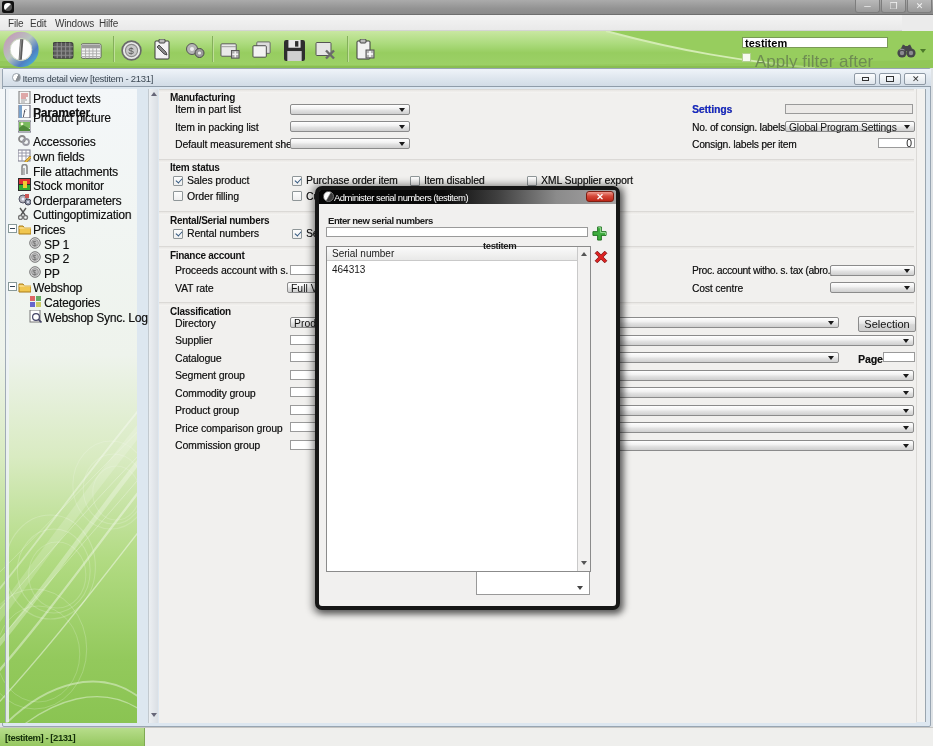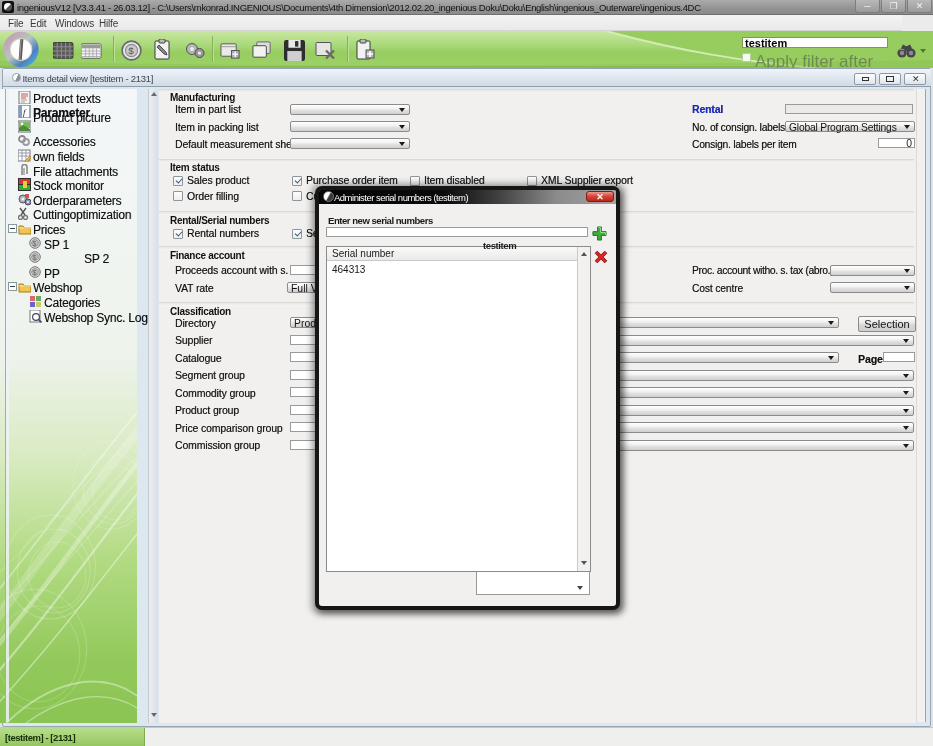--- a/index.html
+++ b/index.html
@@ -67,21 +67,20 @@
 #dlg-scroll{position:absolute;right:0;top:0;width:13px;height:324px;background:#f2f1f0;border-left:1px solid #c9c9c9;}
 #dlg-delx{left:274px;top:59px;width:16px;height:16px;}
 #dlg-row1{position:absolute;left:5px;top:17px;font-size:10px;}
 #dlg-combo{position:absolute;left:157px;top:382px;width:114px;height:23px;background:#fff;border:1px solid #999;border-top:none;}
 #dlg-combo:after{content:'';position:absolute;right:6px;bottom:4px;border-left:3.5px solid transparent;border-right:3.5px solid transparent;border-top:4px solid #444;}
 .scrollarr{position:absolute;width:0;height:0;border-left:3px solid transparent;border-right:3px solid transparent;}
 </style></head>
 <body>
 <div class="abs" id="titlebar">
   <div class="abs" id="appico"></div>
-  <div class="abs txt">ingeniousV12 [V3.3.41 - 26.03.12] - C:\Users\mkonrad.INGENIOUS\Documents\4th Dimension\2012.02.20_ingenious Doku\Doku\English\ingenious_Outerware\ingenious.4DC</div>
   <div class="abs winbtn" style="left:855px;">─</div>
   <div class="abs winbtn" style="left:881px;">❐</div>
   <div class="abs winbtn" style="left:907px;">✕</div>
 </div>
 <div class="abs" id="menubar">
   <span style="left:8px;">File</span>
     <span style="left:30px;">Edit</span>
     <span style="left:55px;">Windows</span>
     <span style="left:99px;">Hilfe</span>
 </div>
@@ -300,21 +299,21 @@
         <circle cx="6" cy="6" r="5.3" fill="#d8d8d8" stroke="#777"></circle>
         <circle cx="6" cy="6" r="3.4" fill="#bfbfbf" stroke="#999"></circle>
         <text x="3.6" y="9" font-size="7" fill="#666" font-family="Liberation Sans">$</text>
       </svg>
       <div class="trow" style="left: 38px; top: 148.5px;">SP 1</div>
       <svg width="13" height="13" viewBox="0 0 13 13" style="position: absolute; left: 23px; top: 162.1px;">
         <circle cx="6" cy="6" r="5.3" fill="#d8d8d8" stroke="#777"></circle>
         <circle cx="6" cy="6" r="3.4" fill="#bfbfbf" stroke="#999"></circle>
         <text x="3.6" y="9" font-size="7" fill="#666" font-family="Liberation Sans">$</text>
       </svg>
-      <div class="trow" style="left: 38px; top: 163.1px; margin-left: 40px;">SP 2</div>
+      <div class="trow" style="left: 38px; top: 163.1px;">SP 2</div>
       <svg width="13" height="13" viewBox="0 0 13 13" style="position: absolute; left: 23px; top: 176.7px;">
         <circle cx="6" cy="6" r="5.3" fill="#d8d8d8" stroke="#777"></circle>
         <circle cx="6" cy="6" r="3.4" fill="#bfbfbf" stroke="#999"></circle>
         <text x="3.6" y="9" font-size="7" fill="#666" font-family="Liberation Sans">$</text>
       </svg>
       <div class="trow" style="left: 38px; top: 177.7px;">PP</div>
       <div class="texp" style="left: 2px; top: 193.3px;"></div>
       <svg width="13" height="13" viewBox="0 0 13 13" style="position: absolute; left: 12px; top: 191.3px;">
         <path d="M1 4 h4 l1.5 2 H13 v6 H1z" fill="#f0c64f" stroke="#a97b16"></path>
         <path d="M1 6 h12" stroke="#ffe9a8"></path>
@@ -336,21 +335,21 @@
     </div>
   <div class="abs" id="form">
       <div class="secline" style="top:0px"></div>
       <div class="sect" style="top:3px">Manufacturing</div>
       <div class="lbl" style="left:16px;top:15px;">Item in part list</div>
       <div class="combo" style="left:131px;top:14.5px;width:120px;"></div>
       <div class="lbl" style="left:16px;top:32.5px;">Item in packing list</div>
       <div class="combo" style="left:131px;top:32px;width:120px;"></div>
       <div class="lbl" style="left:16px;top:49.5px;">Default measurement sheet</div>
       <div class="combo" style="left:131px;top:49px;width:120px;"></div>
-      <div class="lbl" style="left:533px;top:15px;color:#1628c8;font-weight:bold;">Rental</div>
+      <div class="lbl" style="left:533px;top:15px;color:#1628c8;font-weight:bold;">Settings</div>
       <div class="tinput" style="left:626px;top:14.5px;width:128px;background:#eceae8;"></div>
       <div class="lbl" style="left:533px;top:32.5px;font-size:10.2px;letter-spacing:-0.2px;">No. of consign. labels</div>
       <div class="combo" style="left:626px;top:32px;width:130px;"><span style="font-size:10.3px;letter-spacing:-0.2px">Global Program Settings</span></div>
       <div class="lbl" style="left:533px;top:49.5px;font-size:10.2px;letter-spacing:-0.2px;">Consign. labels per item</div>
       <div class="tinput" style="left:719px;top:49px;width:37px;text-align:right;">0</div>
       <div class="secline" style="top:70px"></div>
       <div class="sect" style="top:73px">Item status</div>
       <div class="chk c" style="left:14px;top:86.5px;"></div>
       <div class="lbl" style="left:28px;top:86px;">Sales product</div>
       <div class="chk c" style="left:133px;top:86.5px;"></div>

